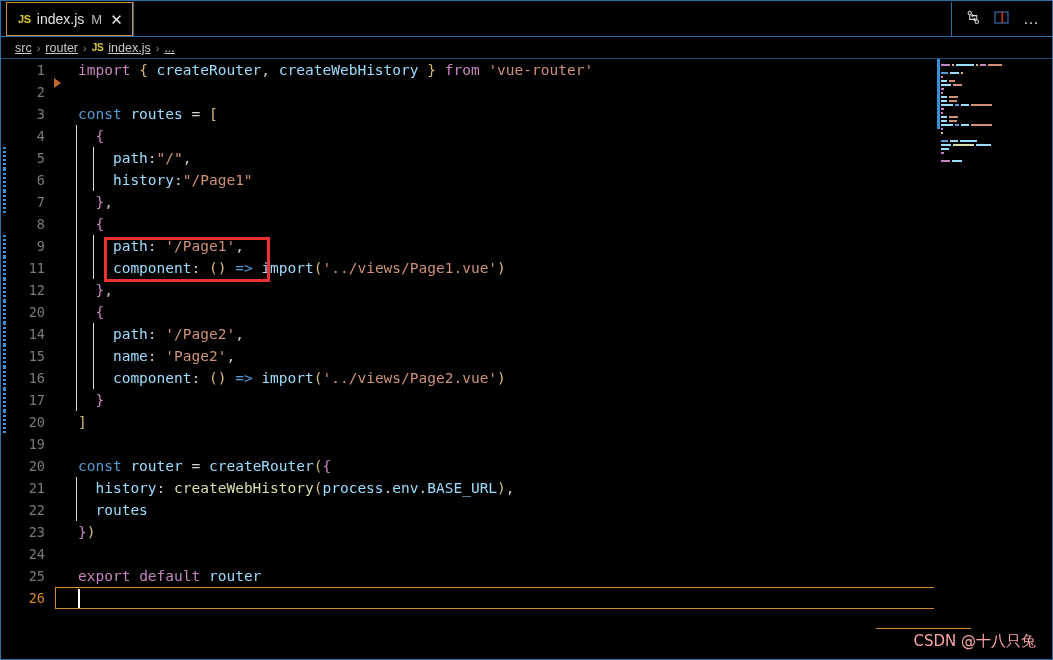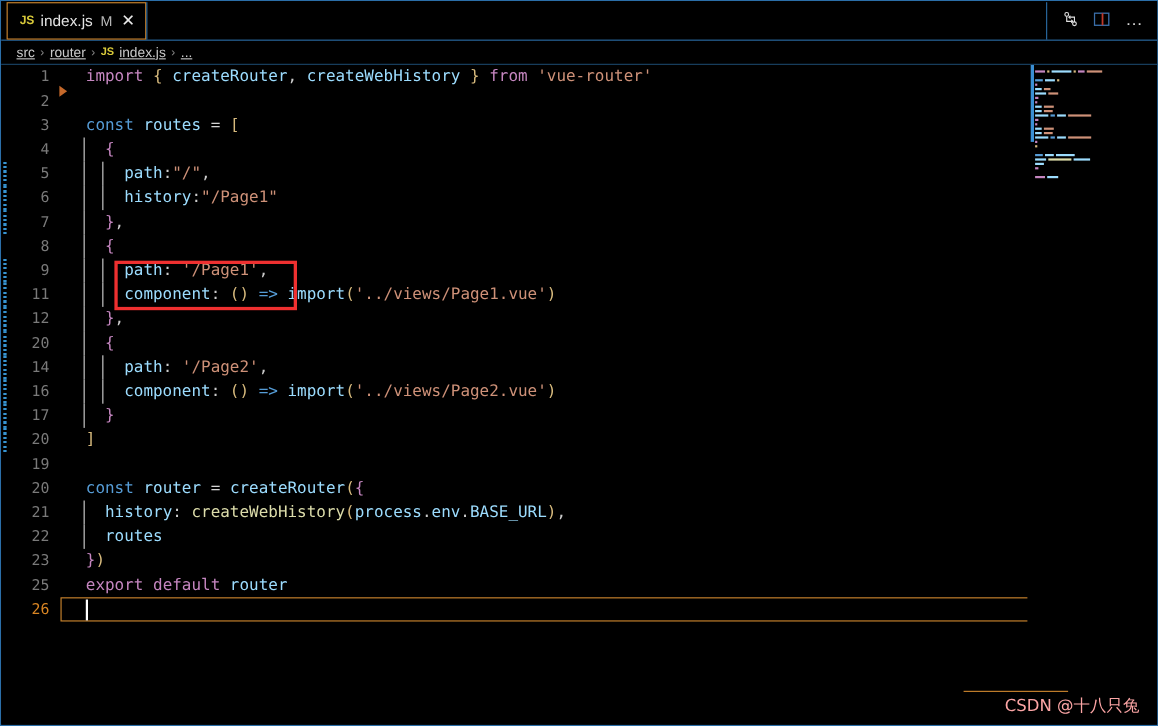--- a/index.html
+++ b/index.html
@@ -304,28 +304,30 @@
         <div class="line"><div class="ln">4</div><div class="code"><div class="guide g1"></div><span class="t-plain">  </span><span class="t-brace2">{</span></div></div>
         <div class="line"><div class="gitbar" style="top: 0px; height: 22px;"></div><div class="ln">5</div><div class="code"><div class="guide g1"></div><div class="guide g2"></div><span class="t-plain">    </span><span class="t-var">path</span><span class="t-punct">:</span><span class="t-str">"/"</span><span class="t-punct">,</span></div></div>
         <div class="line"><div class="gitbar" style="top: 0px; height: 22px;"></div><div class="ln">6</div><div class="code"><div class="guide g1"></div><div class="guide g2"></div><span class="t-plain">    </span><span class="t-var">history</span><span class="t-punct">:</span><span class="t-str">"/Page1"</span></div></div>
         <div class="line"><div class="gitbar" style="top: 0px; height: 22px;"></div><div class="ln">7</div><div class="code"><div class="guide g1"></div><span class="t-plain">  </span><span class="t-brace2">}</span><span class="t-punct">,</span></div></div>
         <div class="line"><div class="ln">8</div><div class="code"><div class="guide g1"></div><span class="t-plain">  </span><span class="t-brace2">{</span></div></div>
         <div class="line"><div class="gitbar" style="top: 0px; height: 22px;"></div><div class="ln">9</div><div class="code"><div class="guide g1"></div><div class="guide g2"></div><span class="t-plain">    </span><span class="t-var">path</span><span class="t-punct">:</span><span class="t-plain"> </span><span class="t-str">'/Page1'</span><span class="t-punct">,</span></div></div>
         <div class="line"><div class="gitbar" style="top: 0px; height: 22px;"></div><div class="ln">11</div><div class="code"><div class="guide g1"></div><div class="guide g2"></div><span class="t-plain">    </span><span class="t-var">component</span><span class="t-punct">:</span><span class="t-plain"> </span><span class="t-brace1">(</span><span class="t-brace1">)</span><span class="t-plain"> </span><span class="t-op">=&gt;</span><span class="t-plain"> </span><span class="t-var">import</span><span class="t-brace1">(</span><span class="t-str">'../views/Page1.vue'</span><span class="t-brace1">)</span></div></div>
         <div class="line"><div class="gitbar" style="top: 0px; height: 22px;"></div><div class="ln">12</div><div class="code"><div class="guide g1"></div><span class="t-plain">  </span><span class="t-brace2">}</span><span class="t-punct">,</span></div></div>
         <div class="line"><div class="gitbar" style="top: 0px; height: 22px;"></div><div class="ln">20</div><div class="code"><div class="guide g1"></div><span class="t-plain">  </span><span class="t-brace2">{</span></div></div>
         <div class="line"><div class="gitbar" style="top: 0px; height: 22px;"></div><div class="ln">14</div><div class="code"><div class="guide g1"></div><div class="guide g2"></div><span class="t-plain">    </span><span class="t-var">path</span><span class="t-punct">:</span><span class="t-plain"> </span><span class="t-str">'/Page2'</span><span class="t-punct">,</span></div></div>
+        <div class="line"><div class="gitbar" style="top: 0px; height: 22px;"></div><div class="ln">15</div><div class="code"><div class="guide g1"></div><div class="guide g2"></div><span class="t-plain">    </span><span class="t-var">name</span><span class="t-punct">:</span><span class="t-plain"> </span><span class="t-str">'Page2'</span><span class="t-punct">,</span></div></div>
         <div class="line"><div class="gitbar" style="top: 0px; height: 22px;"></div><div class="ln">16</div><div class="code"><div class="guide g1"></div><div class="guide g2"></div><span class="t-plain">    </span><span class="t-var">component</span><span class="t-punct">:</span><span class="t-plain"> </span><span class="t-brace1">(</span><span class="t-brace1">)</span><span class="t-plain"> </span><span class="t-op">=&gt;</span><span class="t-plain"> </span><span class="t-var">import</span><span class="t-brace1">(</span><span class="t-str">'../views/Page2.vue'</span><span class="t-brace1">)</span></div></div>
         <div class="line"><div class="gitbar" style="top: 0px; height: 22px;"></div><div class="ln">17</div><div class="code"><div class="guide g1"></div><span class="t-plain">  </span><span class="t-brace2">}</span></div></div>
         <div class="line"><div class="gitbar" style="top: 0px; height: 22px;"></div><div class="ln">20</div><div class="code"><span class="t-brace1">]</span></div></div>
         <div class="line"><div class="ln">19</div><div class="code"></div></div>
         <div class="line"><div class="ln">20</div><div class="code"><span class="t-decl">const</span><span class="t-plain"> </span><span class="t-var">router</span><span class="t-plain"> </span><span class="t-plain">=</span><span class="t-plain"> </span><span class="t-var">createRouter</span><span class="t-brace1">(</span><span class="t-brace2">{</span></div></div>
         <div class="line"><div class="ln">21</div><div class="code"><div class="guide g1"></div><span class="t-plain">  </span><span class="t-var">history</span><span class="t-punct">:</span><span class="t-plain"> </span><span class="t-fn">createWebHistory</span><span class="t-brace1">(</span><span class="t-var">process</span><span class="t-punct">.</span><span class="t-var">env</span><span class="t-punct">.</span><span class="t-var">BASE_URL</span><span class="t-brace1">)</span><span class="t-punct">,</span></div></div>
         <div class="line"><div class="ln">22</div><div class="code"><div class="guide g1"></div><span class="t-plain">  </span><span class="t-var">routes</span></div></div>
         <div class="line"><div class="ln">23</div><div class="code"><span class="t-brace2">}</span><span class="t-brace1">)</span></div></div>
+        <div class="line"><div class="ln">24</div><div class="code"></div></div>
         <div class="line"><div class="ln">25</div><div class="code"><span class="t-key">export</span><span class="t-plain"> </span><span class="t-key">default</span><span class="t-plain"> </span><span class="t-var">router</span></div></div>
         <div class="line"><div class="ln cur">26</div><div class="code"></div><div class="curline-box"></div><div class="cursor"></div></div>
       </div>
 
     <div class="fold-mark"></div>
 
     <div class="red-box"></div>
 
     <div class="minimap" id="minimap">
       <div class="mm-slider"></div>

